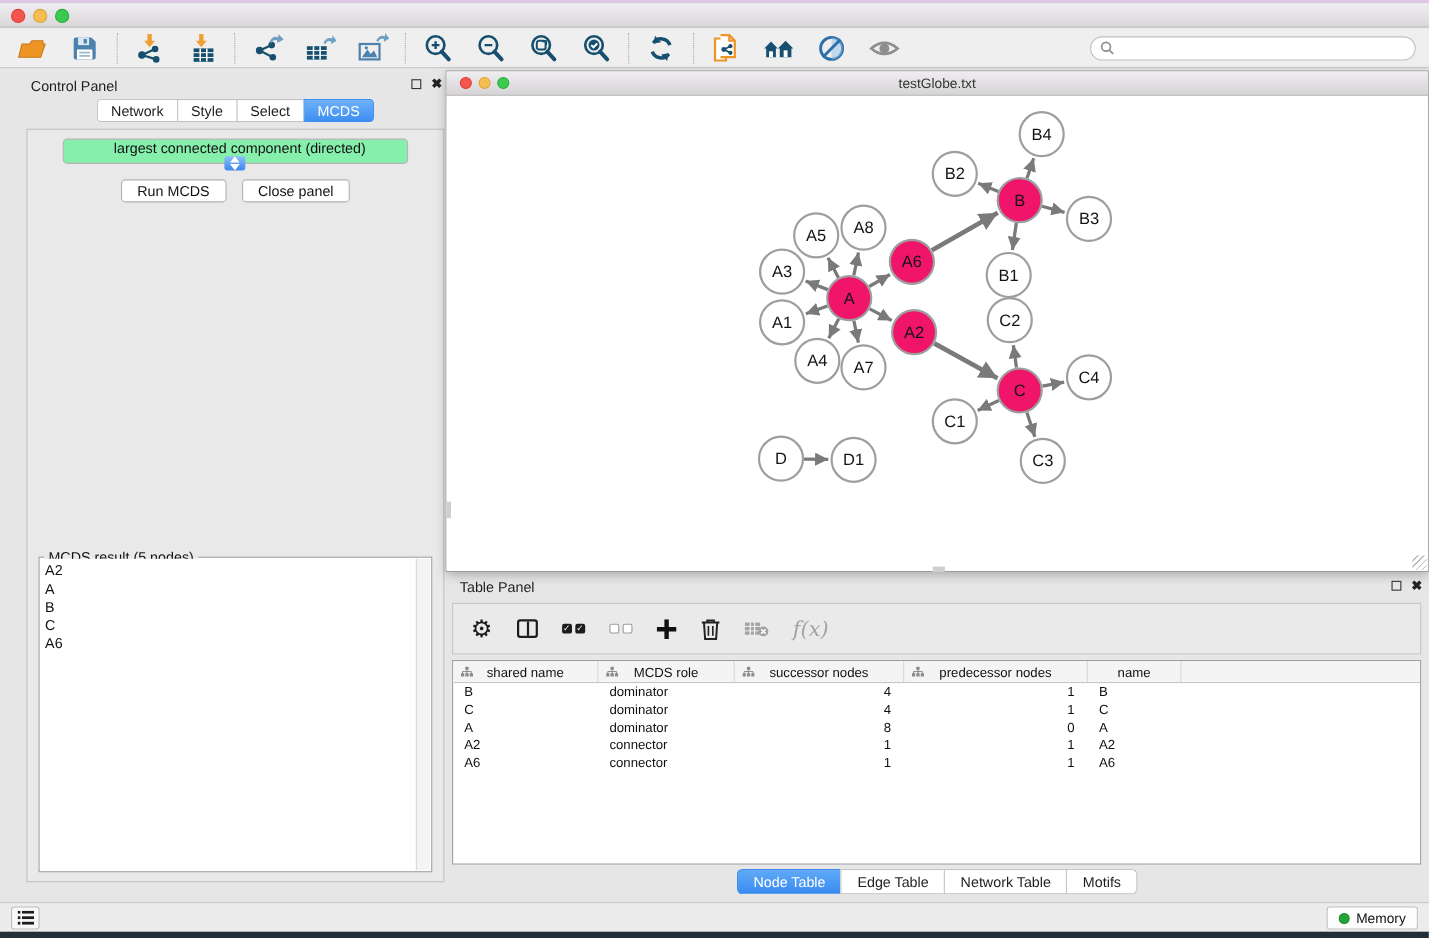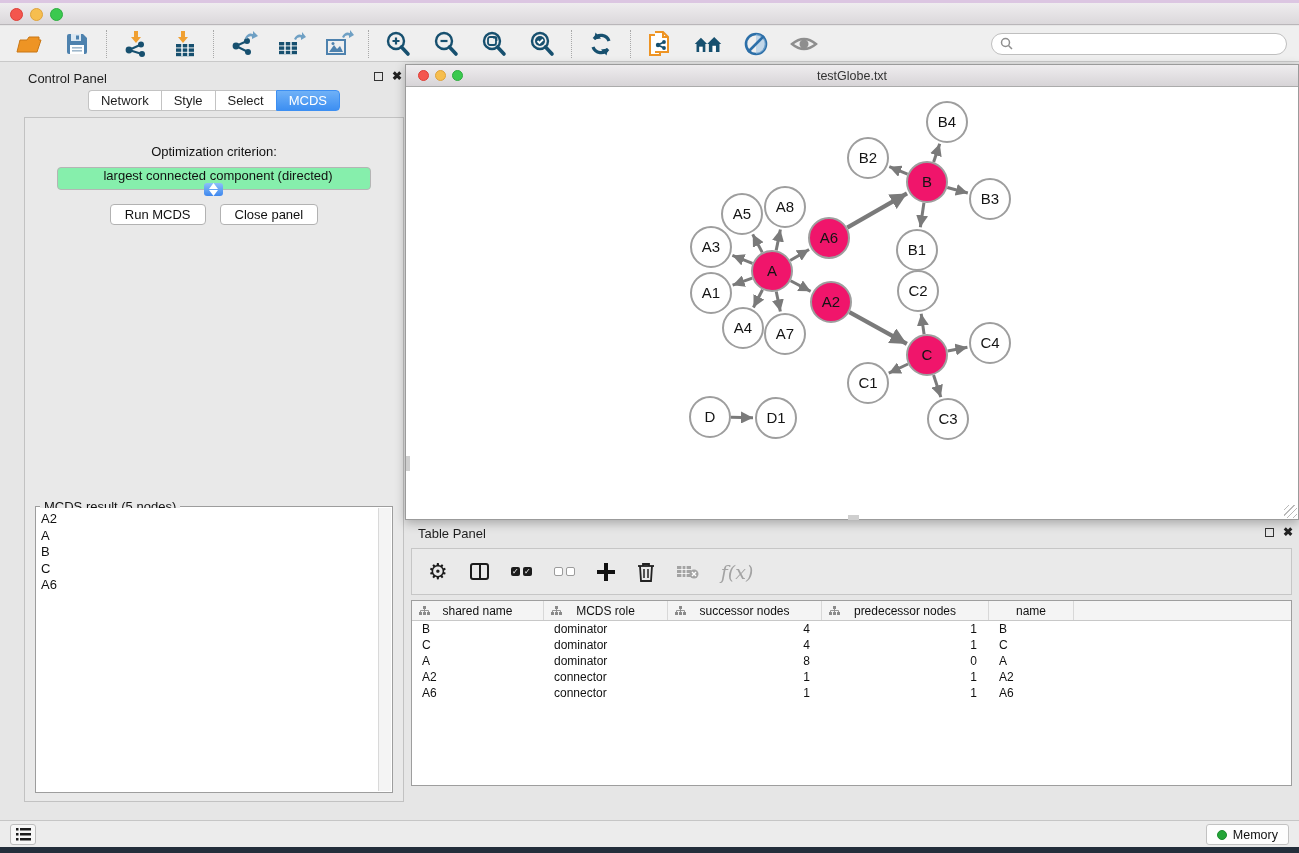--- a/index.html
+++ b/index.html
@@ -299,21 +299,20 @@
       <span class="close-glyph">✖</span>
     </span>
   </div>
   <div class="cp-tabs" id="cp-tabs">
       <div class="cp-tab">Network</div>
       <div class="cp-tab">Style</div>
       <div class="cp-tab">Select</div>
       <div class="cp-tab active">MCDS</div>
     </div>
   <div class="cp-body">
-    <div class="opt-label">Optimization criterion:</div>
     <div class="dropdown">
       <span class="dd-text">largest connected component (directed)</span>
       <span class="dd-stepper">
         <svg width="9" height="6" viewBox="0 0 9 6">
             <path d="M4.5 0 L9 6 L0 6 Z" fill="#FFF"></path>
           </svg>
         <svg width="9" height="6" viewBox="0 0 9 6">
             <path d="M4.5 6 L0 0 L9 0 Z" fill="#FFF"></path>
           </svg>
       </span>
@@ -591,20 +590,26 @@
         </div>
         <div class="dt-row">
           <div class="dt-cell" style="width: 132px; text-align: left; padding: 0px 0px 0px 10px;">A6</div>
           <div class="dt-cell" style="width: 124px; text-align: left; padding: 0px 0px 0px 10px;">connector</div>
           <div class="dt-cell" style="width: 154px; text-align: right; padding: 0px 12px 0px 0px;">1</div>
           <div class="dt-cell" style="width: 167px; text-align: right; padding: 0px 12px 0px 0px;">1</div>
           <div class="dt-cell" style="width: 85px; text-align: left; padding: 0px 0px 0px 10px;">A6</div>
         </div>
       </div>
   </div>
+  <div class="tp-tabs" id="tp-tabs">
+      <div class="tp-tab active">Node Table</div>
+      <div class="tp-tab">Edge Table</div>
+      <div class="tp-tab">Network Table</div>
+      <div class="tp-tab">Motifs</div>
+    </div>
 </div>
 
 <div class="statusbar">
   <span class="list-btn">
     <svg width="15" height="13" viewBox="0 0 15 13">
         <g fill="#1C1C1C">
           <rect x="0" y="0" width="2.5" height="2.5"></rect>
           <rect x="4" y="0" width="11" height="2.5"></rect>
           <rect x="0" y="5" width="2.5" height="2.5"></rect>
           <rect x="4" y="5" width="11" height="2.5"></rect>

